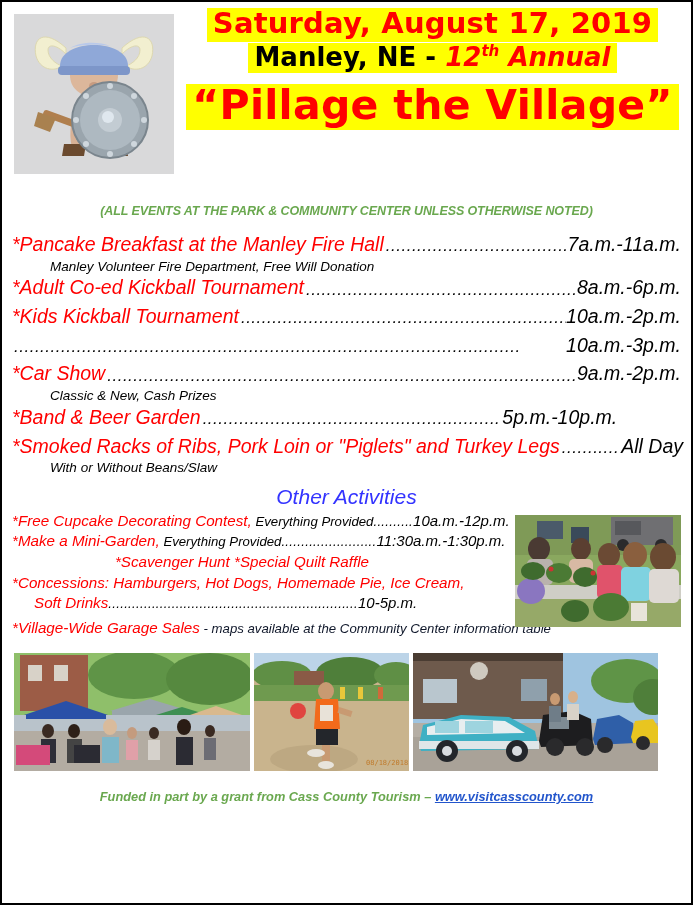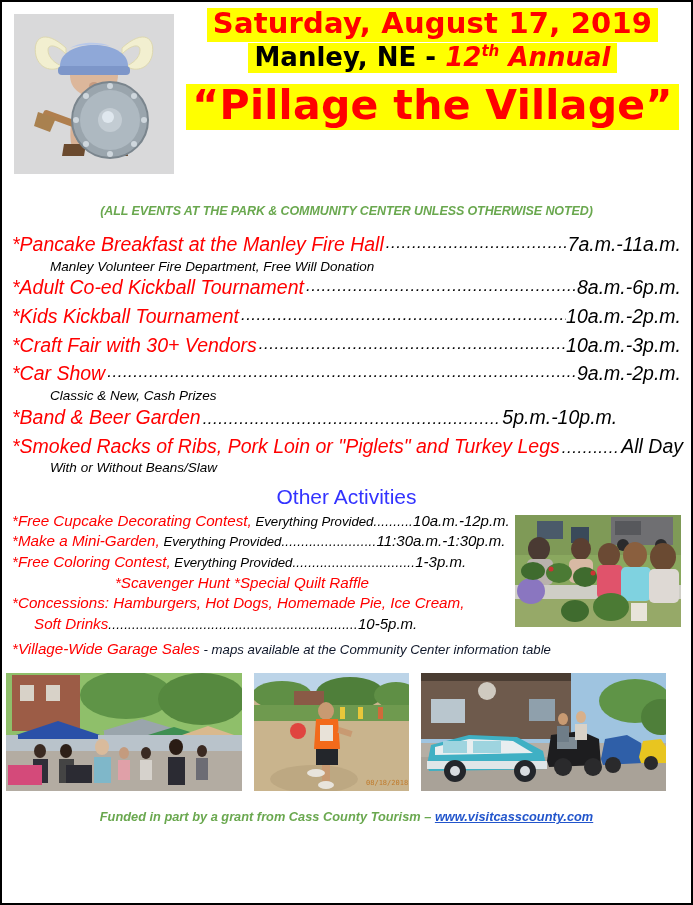--- a/index.html
+++ b/index.html
@@ -85,21 +85,21 @@
     margin-top: 16px;
     letter-spacing: -0.1px;
   }
 
   
   .events {
     margin: 14px 10px 0 10px;
   }
   .ev-row {
     display: flex;
-    align-items: flex-start;
+    align-items: flex-end;
     font-style: italic;
     font-size: 19.5px;
     line-height: 1.32;
     white-space: nowrap;
     font-family: "Liberation Sans", sans-serif;
   }
   .ev-row.gap { margin-top: 3px; }
   .ev-name {
     color: #ff0000;
     flex: 0 0 auto;
@@ -128,20 +128,21 @@
   .ev-row.short { display: block; }
   .ev-row.short .ev-dots {
     display: inline;
     letter-spacing: 0.5px;
   }
 
   
   .other-head {
     text-align: center;
     color: #3333ff;
+    font-style: italic;
     font-size: 21px;
     margin-top: 8px;
     margin-bottom: 2px;
     font-family: "Liberation Sans", sans-serif;
   }
   .oa-wrap {
     position: relative;
     margin: 0 10px;
   }
   .oa-list {
@@ -177,22 +178,22 @@
     right: 0px;
     top: 4px;
     width: 166px;
     height: 112px;
     border: 0;
   }
 
   
   .photo-strip {
     display: flex;
-    gap: 12px;
-    margin: 14px 12px 0 4px;
+    gap: 4px;
+    margin: 14px 12px 0 12px;
     height: 118px;
   }
   .ph { position: relative; overflow: hidden; }
   .ph1 { width: 236px; }
   .ph2 { width: 155px; }
   .ph3 { width: 245px; }
   .ph svg { display: block; width: 100%; height: 100%; }
 
   
   .footer {
@@ -285,21 +286,20 @@
       <span class="ev-time">8a.m.-6p.m.</span>
     </div>
 
     <div class="ev-row gap">
       <span class="ev-name">*Kids Kickball Tournament</span>
       <span class="ev-dots">.................................................................................................</span>
       <span class="ev-time">10a.m.-2p.m.</span>
     </div>
 
     <div class="ev-row gap">
-      <span class="ev-name">*Craft Fair with 30+ Vendors</span>
       <span class="ev-dots">.................................................................................................</span>
       <span class="ev-time">10a.m.-3p.m.</span>
     </div>
 
     <div class="ev-row gap">
       <span class="ev-name">*Car Show</span>
       <span class="ev-dots">.................................................................................................</span>
       <span class="ev-time">9a.m.-2p.m.</span>
     </div>
     <div class="ev-sub">Classic &amp; New, Cash Prizes</div>
@@ -352,21 +352,20 @@
         <circle cx="78" cy="58" r="2.5" fill="#cc3333"></circle>
         <rect x="116" y="88" width="16" height="18" fill="#e8e4da"></rect>
       </svg>
     </div>
 
     <div class="oa-list">
       <div class="oa-row"><span>*Free Cupcake Decorating Contest,</span><span class="prov"> Everything Provided</span><span class="dots">..........</span><span class="time">10a.m.-12p.m.</span></div>
 
       <div class="oa-row"><span>*Make a Mini-Garden,</span><span class="prov"> Everything Provided</span><span class="dots">........................</span><span class="time">11:30a.m.-1:30p.m.</span></div>
 
-      <div class="oa-row"><span>*Free Coloring Contest,</span><span class="prov"> Everything Provided</span><span class="dots">...............................</span><span class="time">1-3p.m.</span></div>
 
       <div class="oa-row center"><span>*Scavenger Hunt   *Special Quilt Raffle</span></div>
 
 
       <div class="oa-row"><span>*Concessions: Hamburgers, Hot Dogs, Homemade Pie, Ice Cream,</span></div>
 
       <div class="oa-row indent"><span>Soft Drinks</span><span class="dots">...............................................................</span><span class="time">10-5p.m.</span></div>
     </div>
 
     <div class="oa-row" style="margin-top:4px;"><span>*Village-Wide Garage Sales</span><span class="oa-note"> - maps available at the Community Center information table</span></div>

